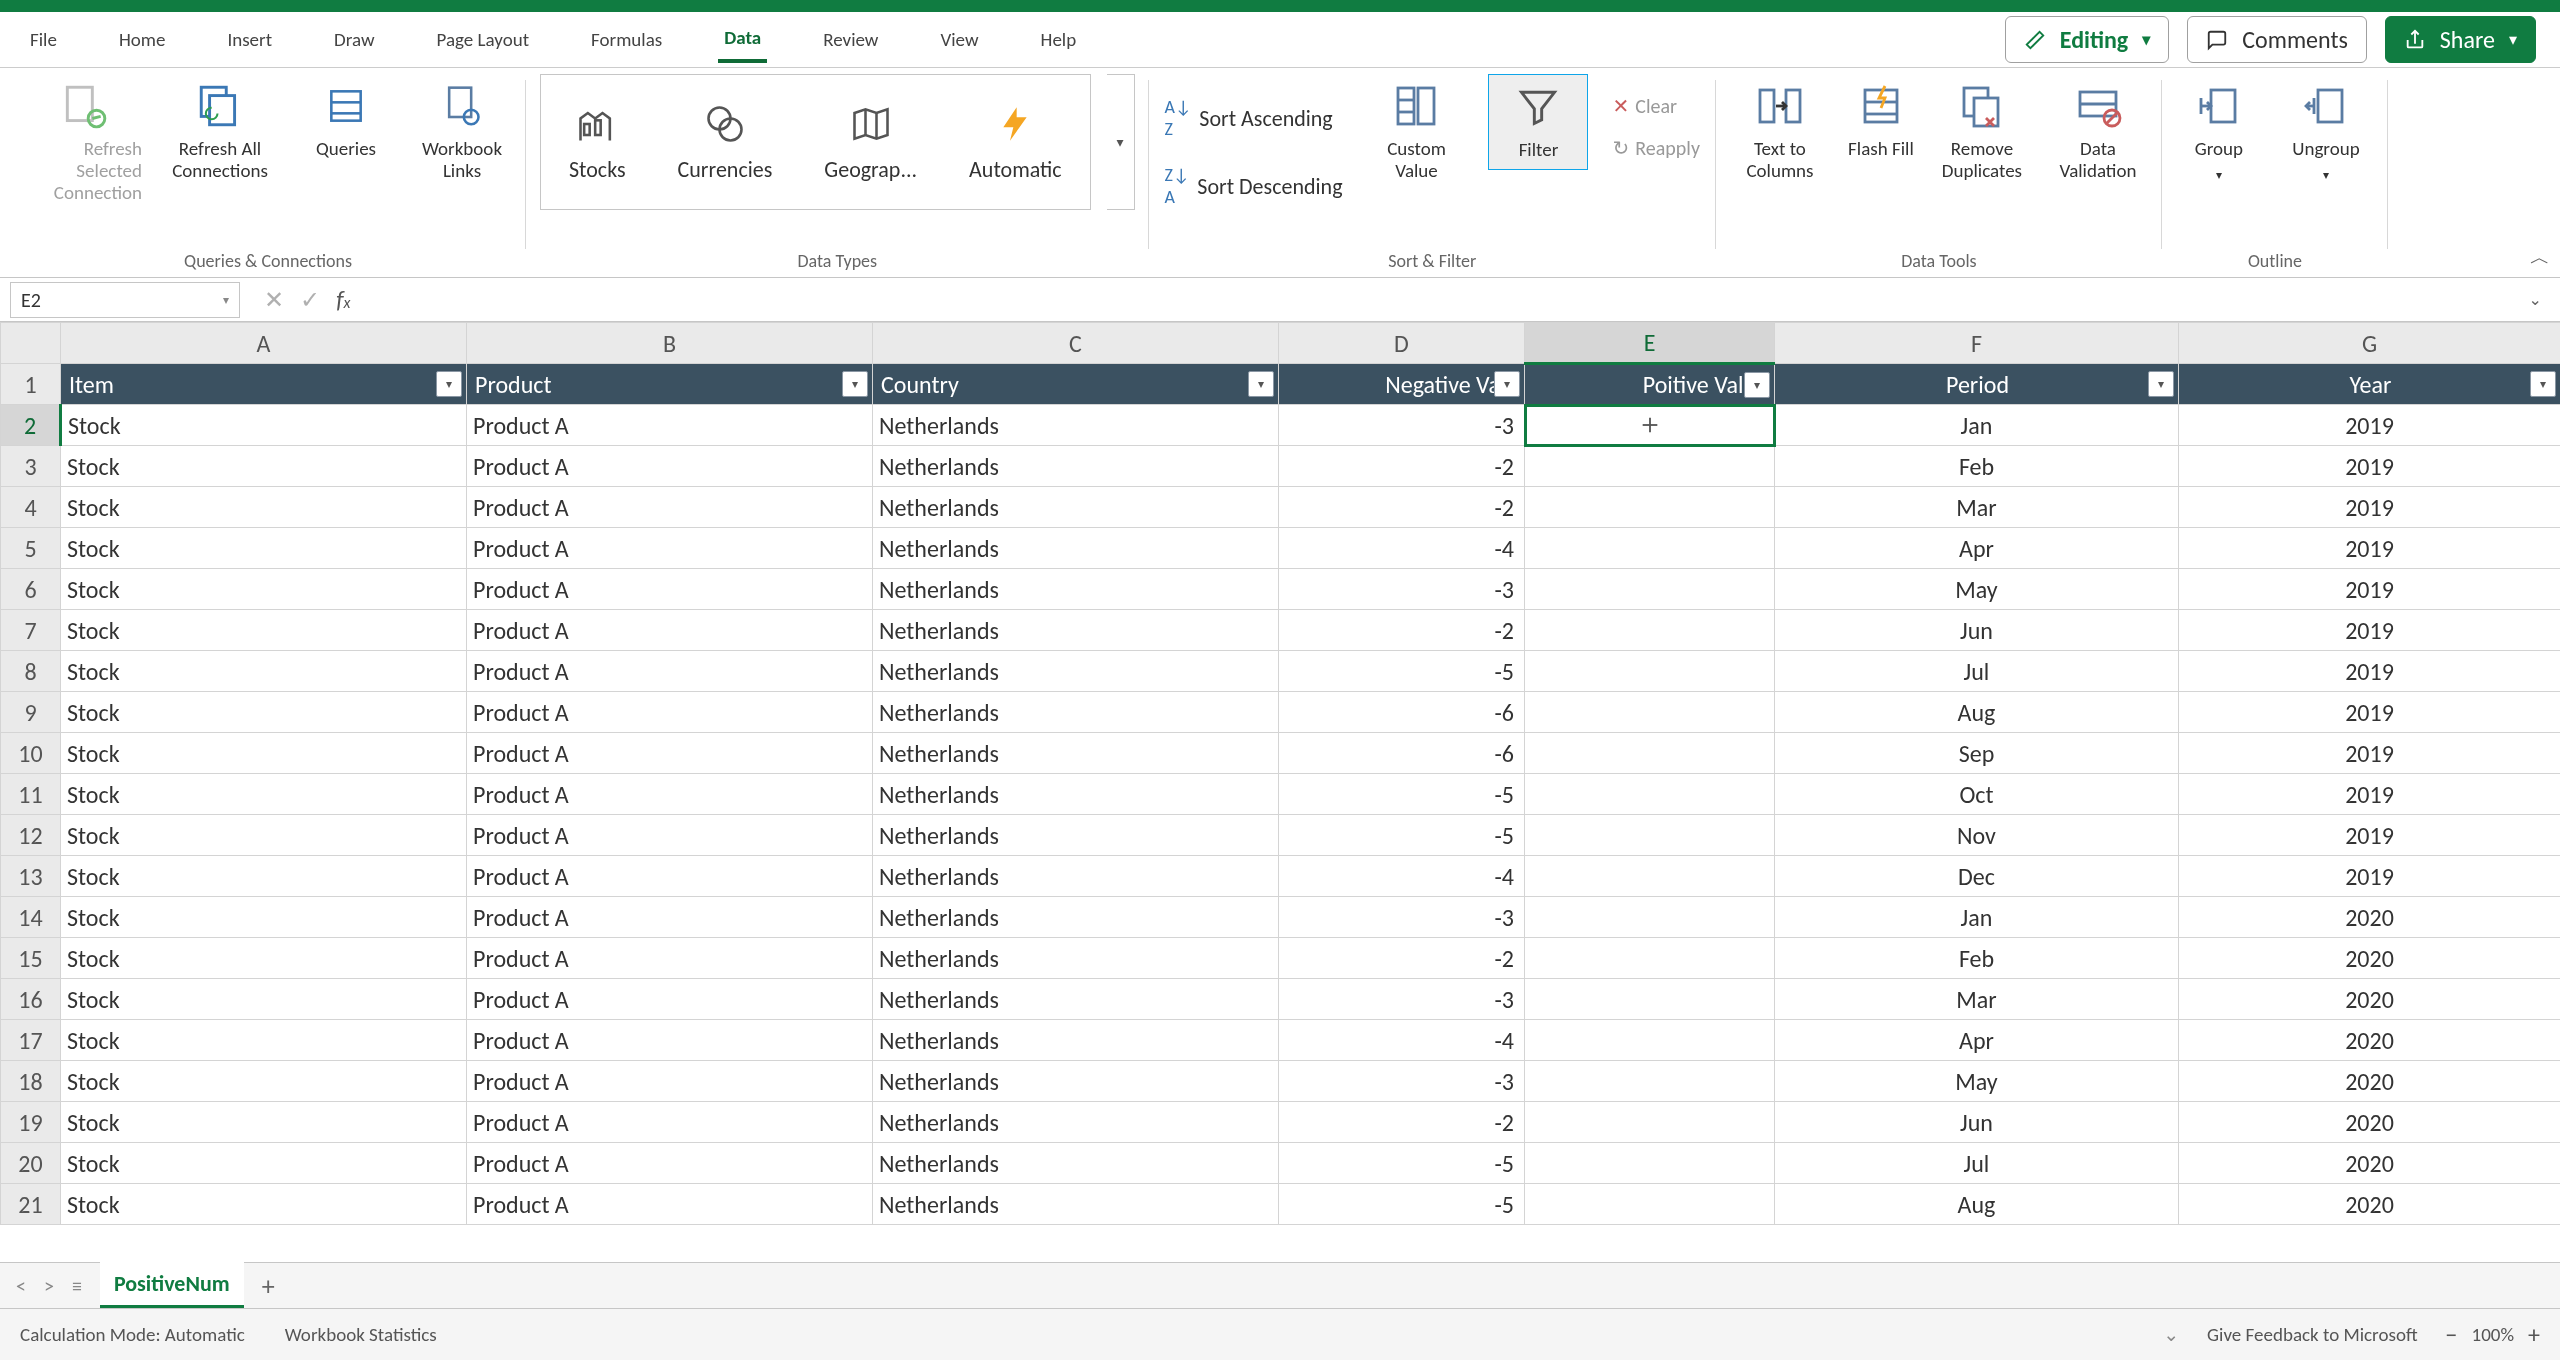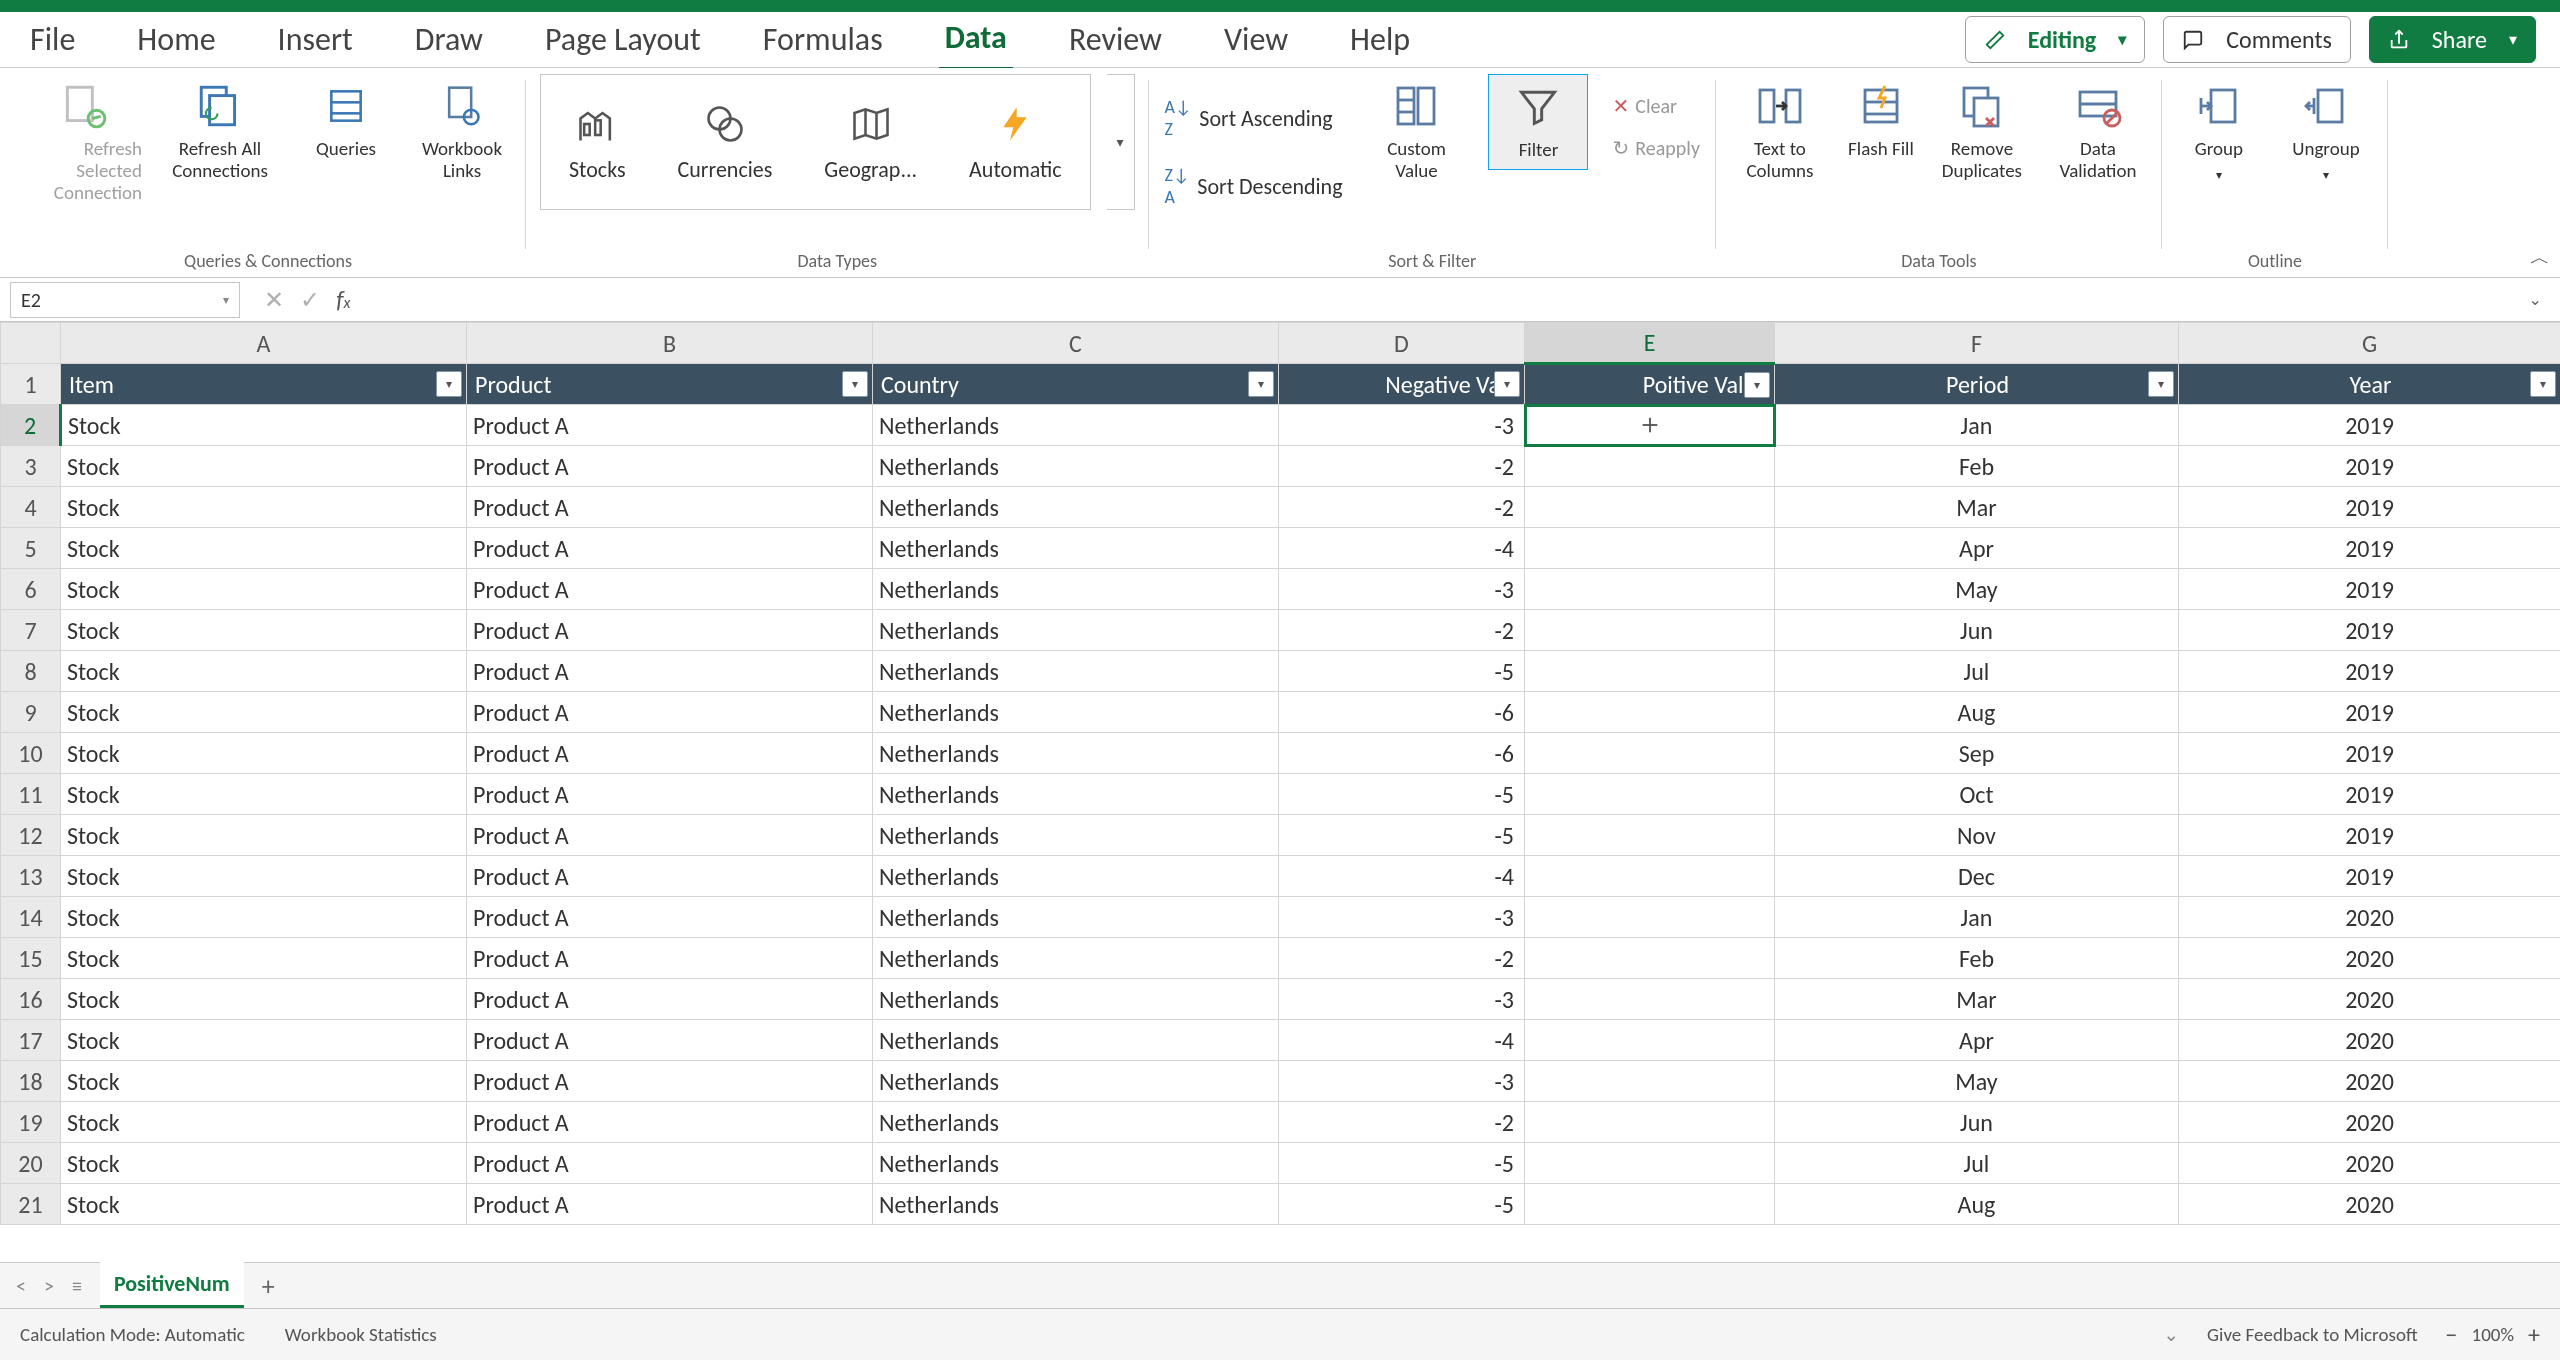--- a/index.html
+++ b/index.html
@@ -1,23 +1,23 @@
 <!DOCTYPE html>
 <html><head>
 <meta charset="utf-8">
 <style>
 * { margin:0; padding:0; box-sizing:border-box; font-family: Calibri, "Segoe UI", Arial, sans-serif; }
 body { background:#f5f5f5; font-size:20px; color:#333; overflow:hidden; }
 .app { width:2560px; height:1360px; display:flex; flex-direction:column; background:#fff; transform-origin:top left; }
 .topbar { height:12px; background:#107c41; }
 .tabs { display:flex; align-items:center; height:56px; padding:0 24px; gap:36px; border-bottom:1px solid #ccc; }
-.tab { font-size:32px; color:#444; padding:10px 6px; cursor:pointer; }
+.tab { font-size:19px; color:#444; padding:10px 6px; cursor:pointer; }
 .tab.active { color:#0f6b37; font-weight:600; border-bottom:4px solid #0f6b37; }
 .tabs-right { margin-left:auto; display:flex; gap:18px; align-items:center; }
-.pill { display:flex; align-items:center; gap:22px; border:1px solid #a0a0a0; border-radius:6px; padding:8px 18px; font-size:24px; background:#fff; cursor:pointer; }
+.pill { display:flex; align-items:center; gap:14px; border:1px solid #a0a0a0; border-radius:6px; padding:8px 18px; font-size:24px; background:#fff; cursor:pointer; }
 .pill.green-text { color:#107c41; font-weight:600;}
 .pill.editing svg { stroke:#107c41; }
 .pill.share { background:#107c41; color:#fff; border-color:#107c41; }
 .chev { font-size:16px; }
 
 .ribbon { display:flex; padding:6px 10px 0 10px; height:210px; border-bottom:1px solid #c6c6c6; background:#fff; position:relative;}
 .rgroup { display:flex; flex-direction:column; align-items:stretch; padding:0 14px; position:relative;}
 .rgroup:not(:last-child)::after { content:""; position:absolute; right:0; top:6px; bottom:28px; width:1px; background:#d8d8d8; }
 .rgroup-items { display:flex; align-items:flex-start; gap:16px; flex:1; }
 .rgroup-label { text-align:center; font-size:18px; color:#666; height:28px; line-height:24px; }

